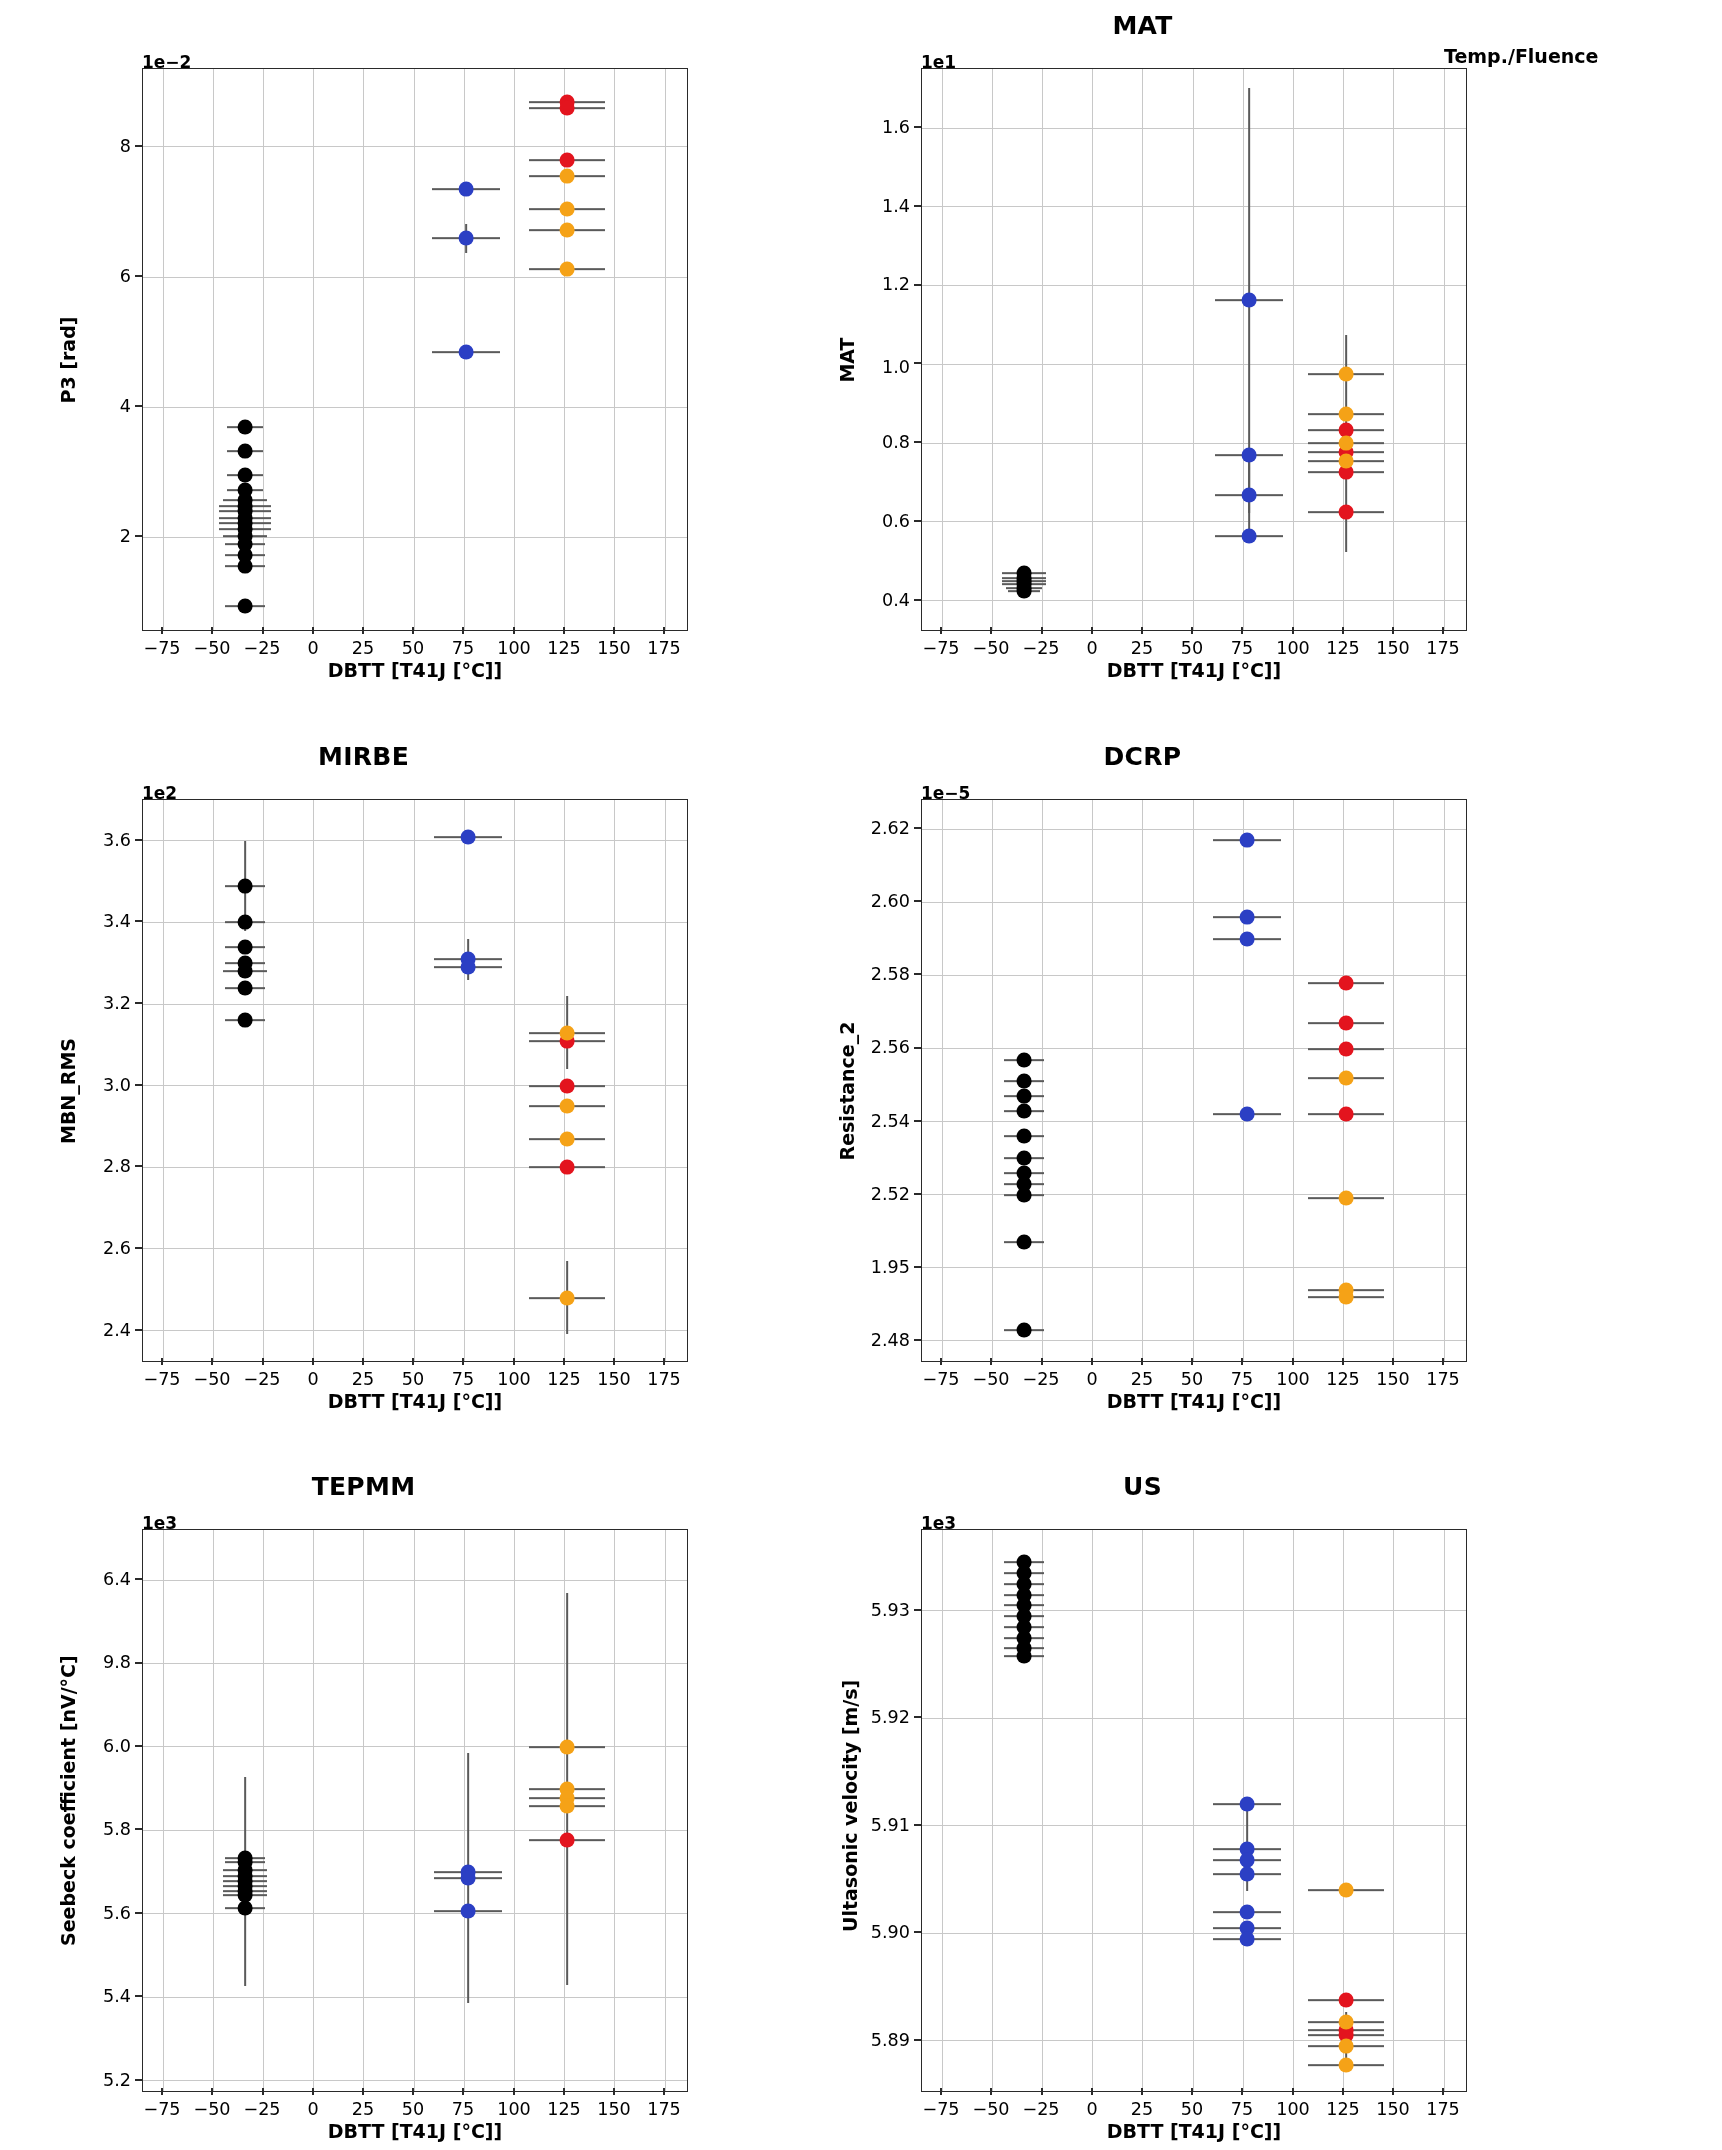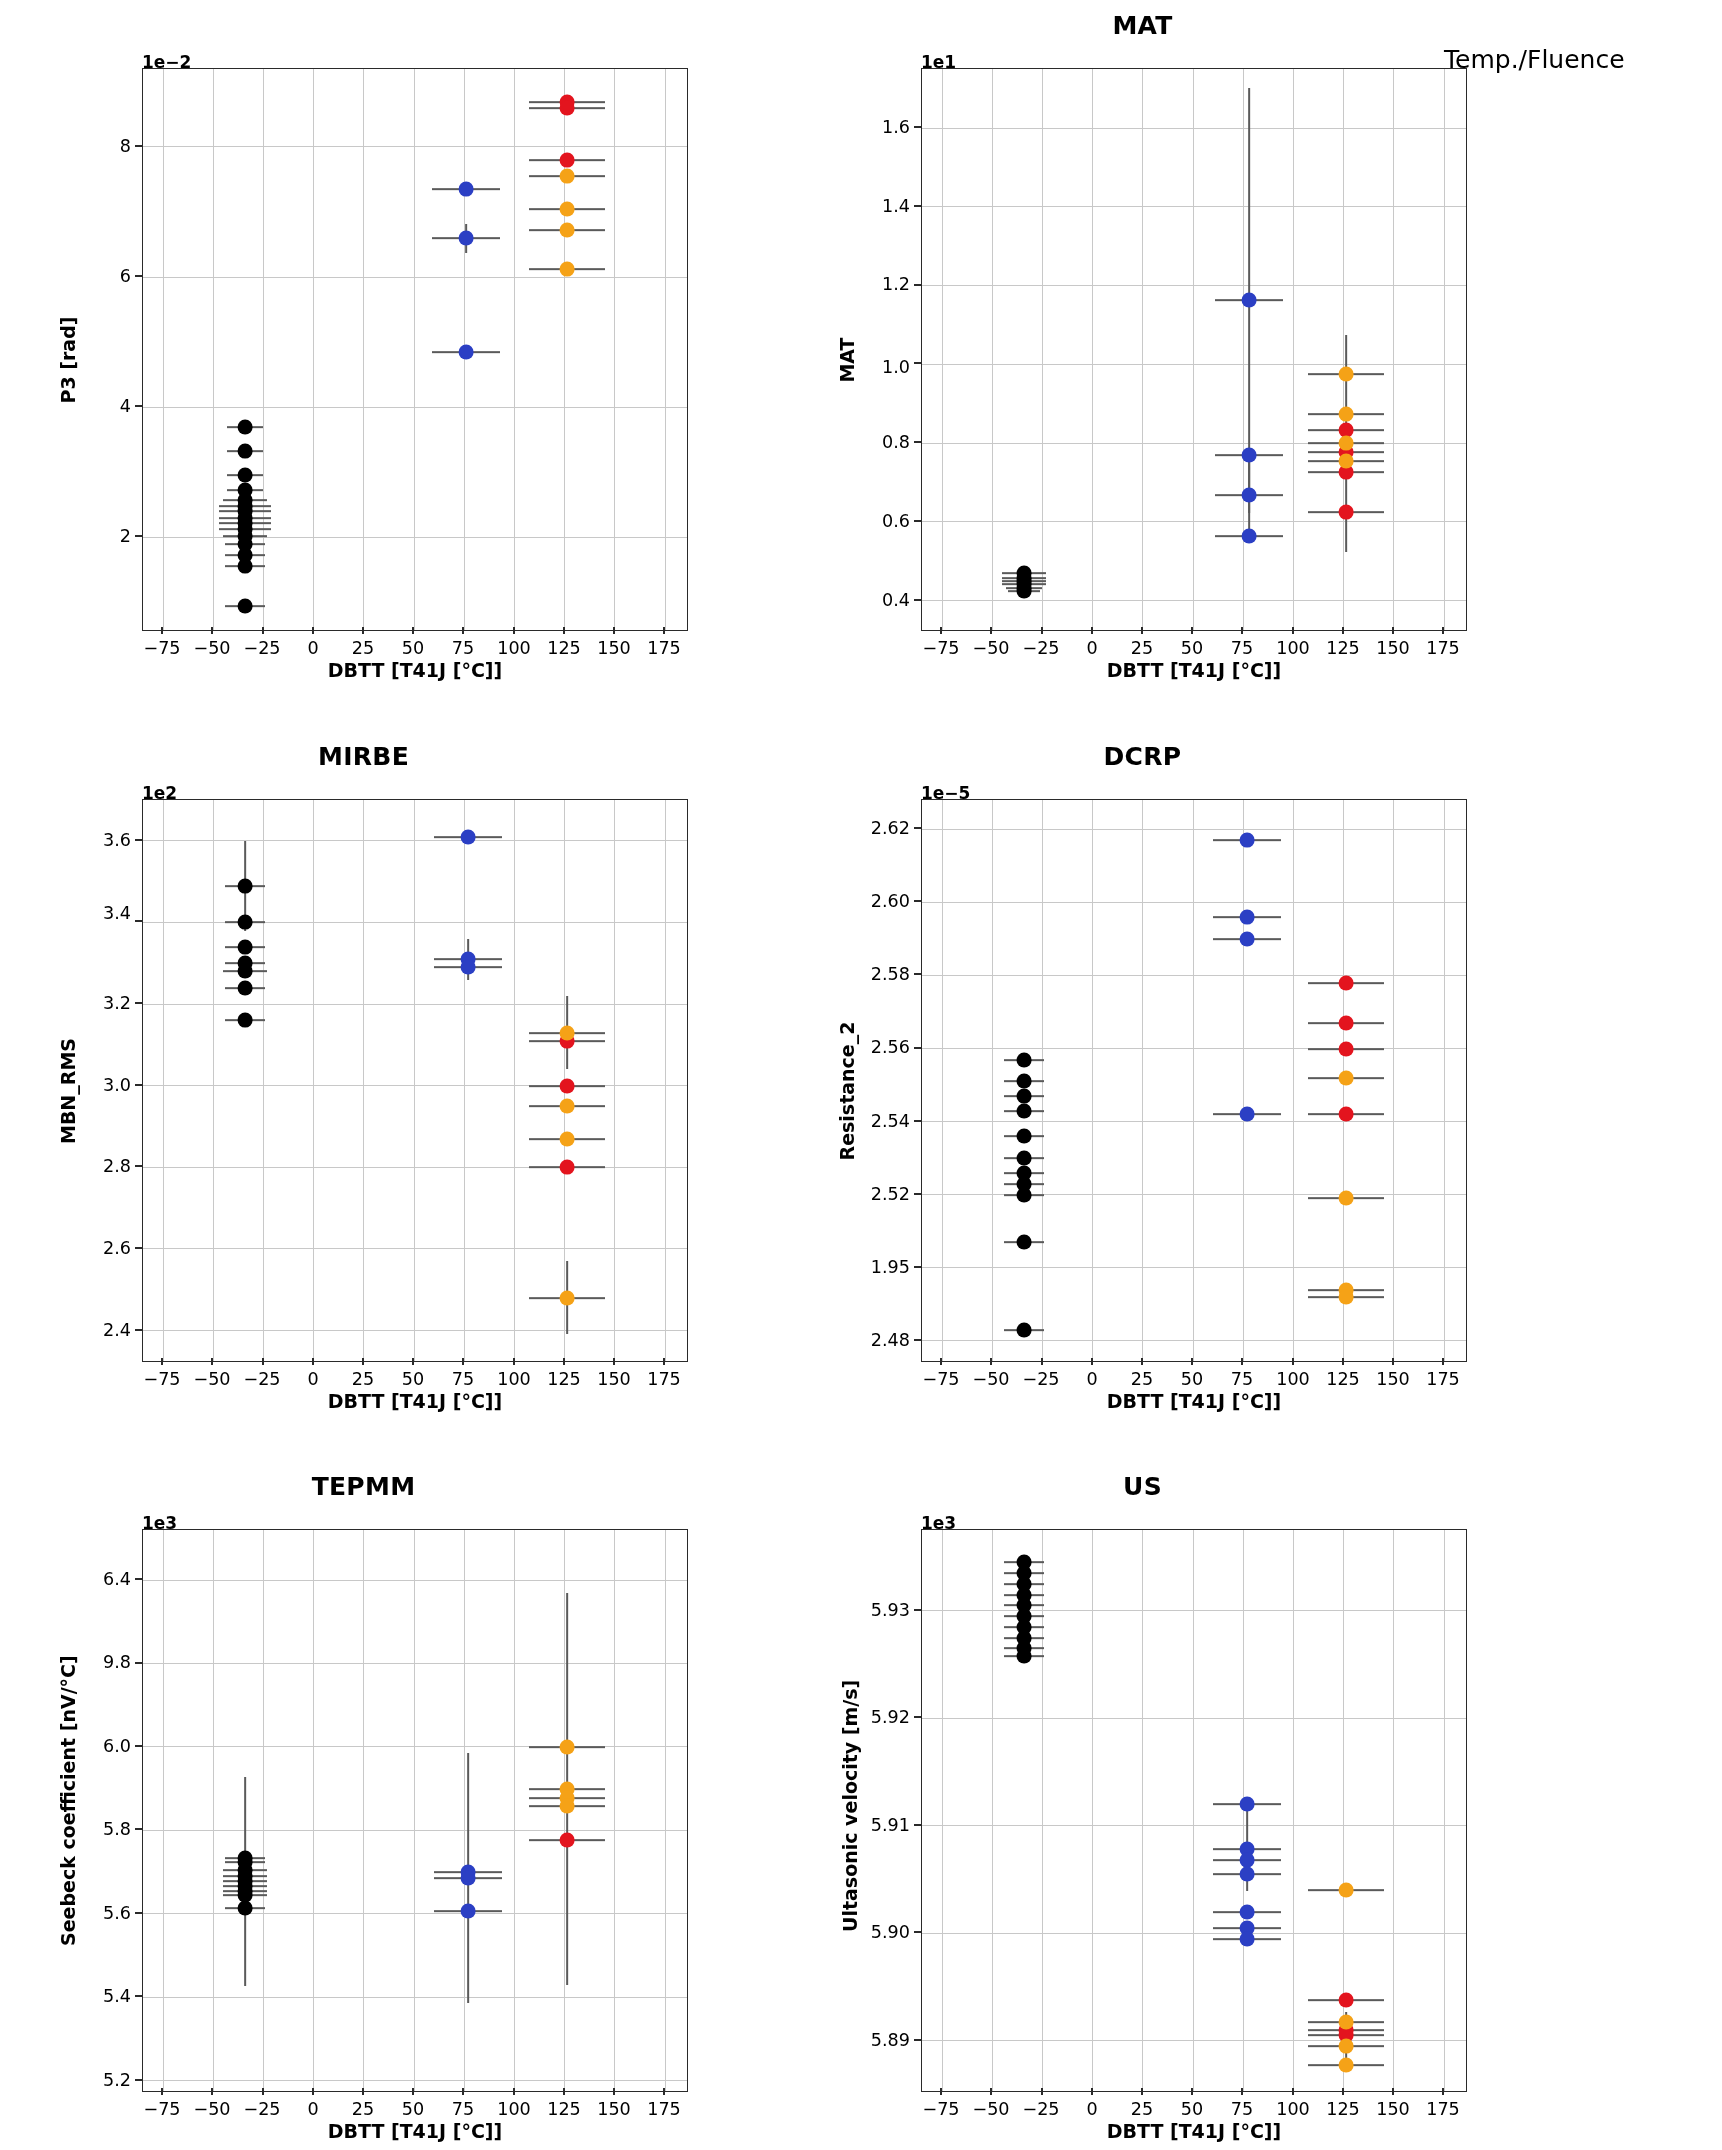--- a/index.html
+++ b/index.html
@@ -102,22 +102,22 @@
     position:absolute;
     width:1.7px;
     background:#5a5a5a;
     transform:translateX(-50%);
     z-index:2;
   }
   .legend {
     position:absolute;
   }
   .legend-title {
-    font-size:25px;
-    font-weight:normal;
+    font-size:19px;
+    font-weight:bold;
     margin-bottom:8px;
     white-space:nowrap;
   }
   .legend-row {
     display:flex;
     align-items:center;
     height:35px;
     white-space:nowrap;
   }
   .legend-swatch {
@@ -436,21 +436,21 @@
       <div class="ylab" style="top: 588px; left: 0px; width: 97px;">2.4</div>
       <div class="tick-h" style="top: 505px; left: 101px;"></div>
       <div class="ylab" style="top: 506px; left: 0px; width: 97px;">2.6</div>
       <div class="tick-h" style="top: 423px; left: 101px;"></div>
       <div class="ylab" style="top: 424px; left: 0px; width: 97px;">2.8</div>
       <div class="tick-h" style="top: 342px; left: 101px;"></div>
       <div class="ylab" style="top: 343px; left: 0px; width: 97px;">3.0</div>
       <div class="tick-h" style="top: 260px; left: 101px;"></div>
       <div class="ylab" style="top: 261px; left: 0px; width: 97px;">3.2</div>
       <div class="tick-h" style="top: 178px; left: 101px;"></div>
-      <div class="ylab" style="top: 171px; left: 0px; width: 97px;">3.4</div>
+      <div class="ylab" style="top: 179px; left: 0px; width: 97px;">3.4</div>
       <div class="tick-h" style="top: 97px; left: 101px;"></div>
       <div class="ylab" style="top: 98px; left: 0px; width: 97px;">3.6</div>
     </div>
 
   <div class="panel" style="left:813px; top:742px; width:659px; height:671px;">
     <div class="panel-title">DCRP</div>
     <div class="exp-label" style="left:108px; top:41px;">1e−5</div>
     <div class="plot" style="left:108px; top:57px; width:546px; height:563px;">
         <div class="gl-v" style="left: 19.5px;"></div>
         <div class="gl-v" style="left: 70px;"></div>

